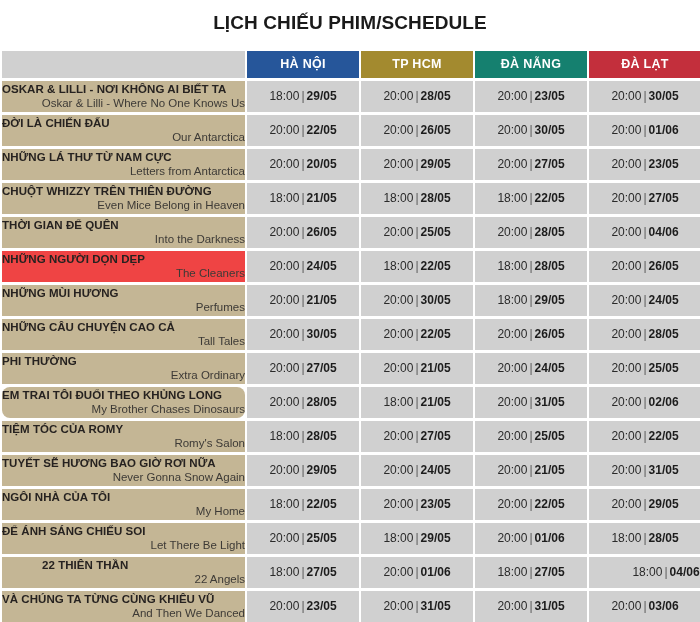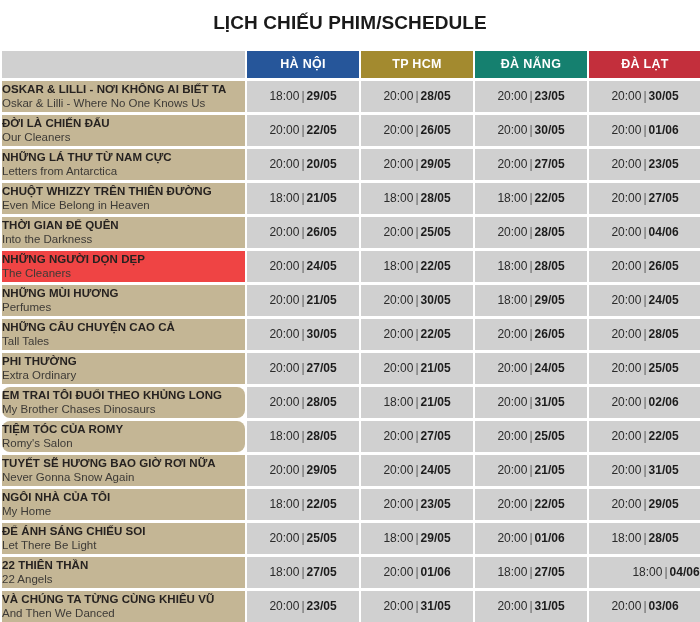--- a/index.html
+++ b/index.html
@@ -73,20 +73,21 @@
     line-height:1.22;
     white-space:nowrap;
   }
   .film-en {
     font-size:11.5px;
     font-weight:normal;
     color:#3d3a36;
     line-height:1.25;
     white-space:nowrap;
     margin-top:0px;
+    text-align:right;
   }
   .cell-show {
     background:#d0d0d0;
     text-align:center;
     vertical-align:middle;
     height:31px;
     font-size:12px;
     color:#2a2a2a;
     white-space:nowrap;
   }
@@ -125,21 +126,21 @@
             <div class="film-en" style="color: rgb(61, 58, 54);">Oskar &amp; Lilli - Where No One Knows Us</div>
           </td>
           <td class="cell-show" style="background: rgb(208, 208, 208);"><span class="show-time">18:00</span><span class="show-sep">|</span><span class="show-date">29/05</span></td>
           <td class="cell-show" style="background: rgb(208, 208, 208);"><span class="show-time">20:00</span><span class="show-sep">|</span><span class="show-date">28/05</span></td>
           <td class="cell-show" style="background: rgb(208, 208, 208);"><span class="show-time">20:00</span><span class="show-sep">|</span><span class="show-date">23/05</span></td>
           <td class="cell-show" style="background: rgb(208, 208, 208);"><span class="show-time">20:00</span><span class="show-sep">|</span><span class="show-date">30/05</span></td>
         </tr>
         <tr class="srow">
           <td class="cell-title" style="background: rgb(196, 182, 149);">
             <div class="film-vn" style="color: rgb(38, 34, 32);">ĐỜI LÀ CHIẾN ĐẤU</div>
-            <div class="film-en" style="color: rgb(61, 58, 54);">Our Cleaners</div>
+            <div class="film-en" style="color: rgb(61, 58, 54);">Our Antarctica</div>
           </td>
           <td class="cell-show" style="background: rgb(208, 208, 208);"><span class="show-time">20:00</span><span class="show-sep">|</span><span class="show-date">22/05</span></td>
           <td class="cell-show" style="background: rgb(208, 208, 208);"><span class="show-time">20:00</span><span class="show-sep">|</span><span class="show-date">26/05</span></td>
           <td class="cell-show" style="background: rgb(208, 208, 208);"><span class="show-time">20:00</span><span class="show-sep">|</span><span class="show-date">30/05</span></td>
           <td class="cell-show" style="background: rgb(208, 208, 208);"><span class="show-time">20:00</span><span class="show-sep">|</span><span class="show-date">01/06</span></td>
         </tr>
         <tr class="srow">
           <td class="cell-title" style="background: rgb(196, 182, 149);">
             <div class="film-vn" style="color: rgb(38, 34, 32);">NHỮNG LÁ THƯ TỪ NAM CỰC</div>
             <div class="film-en" style="color: rgb(61, 58, 54);">Letters from Antarctica</div>
@@ -213,21 +214,21 @@
           <td class="cell-title" style="background: rgb(196, 182, 149); border-radius: 8px;">
             <div class="film-vn" style="color: rgb(38, 34, 32);">EM TRAI TÔI ĐUỔI THEO KHỦNG LONG</div>
             <div class="film-en" style="color: rgb(61, 58, 54);">My Brother Chases Dinosaurs</div>
           </td>
           <td class="cell-show" style="background: rgb(208, 208, 208);"><span class="show-time">20:00</span><span class="show-sep">|</span><span class="show-date">28/05</span></td>
           <td class="cell-show" style="background: rgb(208, 208, 208);"><span class="show-time">18:00</span><span class="show-sep">|</span><span class="show-date">21/05</span></td>
           <td class="cell-show" style="background: rgb(208, 208, 208);"><span class="show-time">20:00</span><span class="show-sep">|</span><span class="show-date">31/05</span></td>
           <td class="cell-show" style="background: rgb(208, 208, 208);"><span class="show-time">20:00</span><span class="show-sep">|</span><span class="show-date">02/06</span></td>
         </tr>
         <tr class="srow">
-          <td class="cell-title" style="background: rgb(196, 182, 149); border-radius: 8px;">
+          <td class="cell-title" style="background: rgb(196, 182, 149);">
             <div class="film-vn" style="color: rgb(38, 34, 32);">TIỆM TÓC CỦA ROMY</div>
             <div class="film-en" style="color: rgb(61, 58, 54);">Romy's Salon</div>
           </td>
           <td class="cell-show" style="background: rgb(208, 208, 208);"><span class="show-time">18:00</span><span class="show-sep">|</span><span class="show-date">28/05</span></td>
           <td class="cell-show" style="background: rgb(208, 208, 208);"><span class="show-time">20:00</span><span class="show-sep">|</span><span class="show-date">27/05</span></td>
           <td class="cell-show" style="background: rgb(208, 208, 208);"><span class="show-time">20:00</span><span class="show-sep">|</span><span class="show-date">25/05</span></td>
           <td class="cell-show" style="background: rgb(208, 208, 208);"><span class="show-time">20:00</span><span class="show-sep">|</span><span class="show-date">22/05</span></td>
         </tr>
         <tr class="srow">
           <td class="cell-title" style="background: rgb(196, 182, 149);">
@@ -254,21 +255,21 @@
             <div class="film-vn" style="color: rgb(38, 34, 32);">ĐỂ ÁNH SÁNG CHIẾU SOI</div>
             <div class="film-en" style="color: rgb(61, 58, 54);">Let There Be Light</div>
           </td>
           <td class="cell-show" style="background: rgb(208, 208, 208);"><span class="show-time">20:00</span><span class="show-sep">|</span><span class="show-date">25/05</span></td>
           <td class="cell-show" style="background: rgb(208, 208, 208);"><span class="show-time">18:00</span><span class="show-sep">|</span><span class="show-date">29/05</span></td>
           <td class="cell-show" style="background: rgb(208, 208, 208);"><span class="show-time">20:00</span><span class="show-sep">|</span><span class="show-date">01/06</span></td>
           <td class="cell-show" style="background: rgb(208, 208, 208);"><span class="show-time">18:00</span><span class="show-sep">|</span><span class="show-date">28/05</span></td>
         </tr>
         <tr class="srow">
           <td class="cell-title" style="background: rgb(196, 182, 149);">
-            <div class="film-vn" style="color: rgb(38, 34, 32);">22 THIÊN THẦN</div>
+            <div class="film-vn" style="color: rgb(38, 34, 32); padding-left: 40px;">22 THIÊN THẦN</div>
             <div class="film-en" style="color: rgb(61, 58, 54);">22 Angels</div>
           </td>
           <td class="cell-show" style="background: rgb(208, 208, 208);"><span class="show-time">18:00</span><span class="show-sep">|</span><span class="show-date">27/05</span></td>
           <td class="cell-show" style="background: rgb(208, 208, 208);"><span class="show-time">20:00</span><span class="show-sep">|</span><span class="show-date">01/06</span></td>
           <td class="cell-show" style="background: rgb(208, 208, 208);"><span class="show-time">18:00</span><span class="show-sep">|</span><span class="show-date">27/05</span></td>
           <td class="cell-show" style="background: rgb(208, 208, 208); padding-left: 42px;"><span class="show-time">18:00</span><span class="show-sep">|</span><span class="show-date">04/06</span></td>
         </tr>
         <tr class="srow">
           <td class="cell-title" style="background: rgb(196, 182, 149);">
             <div class="film-vn" style="color: rgb(38, 34, 32);">VÀ CHÚNG TA TỪNG CÙNG KHIÊU VŨ</div>

